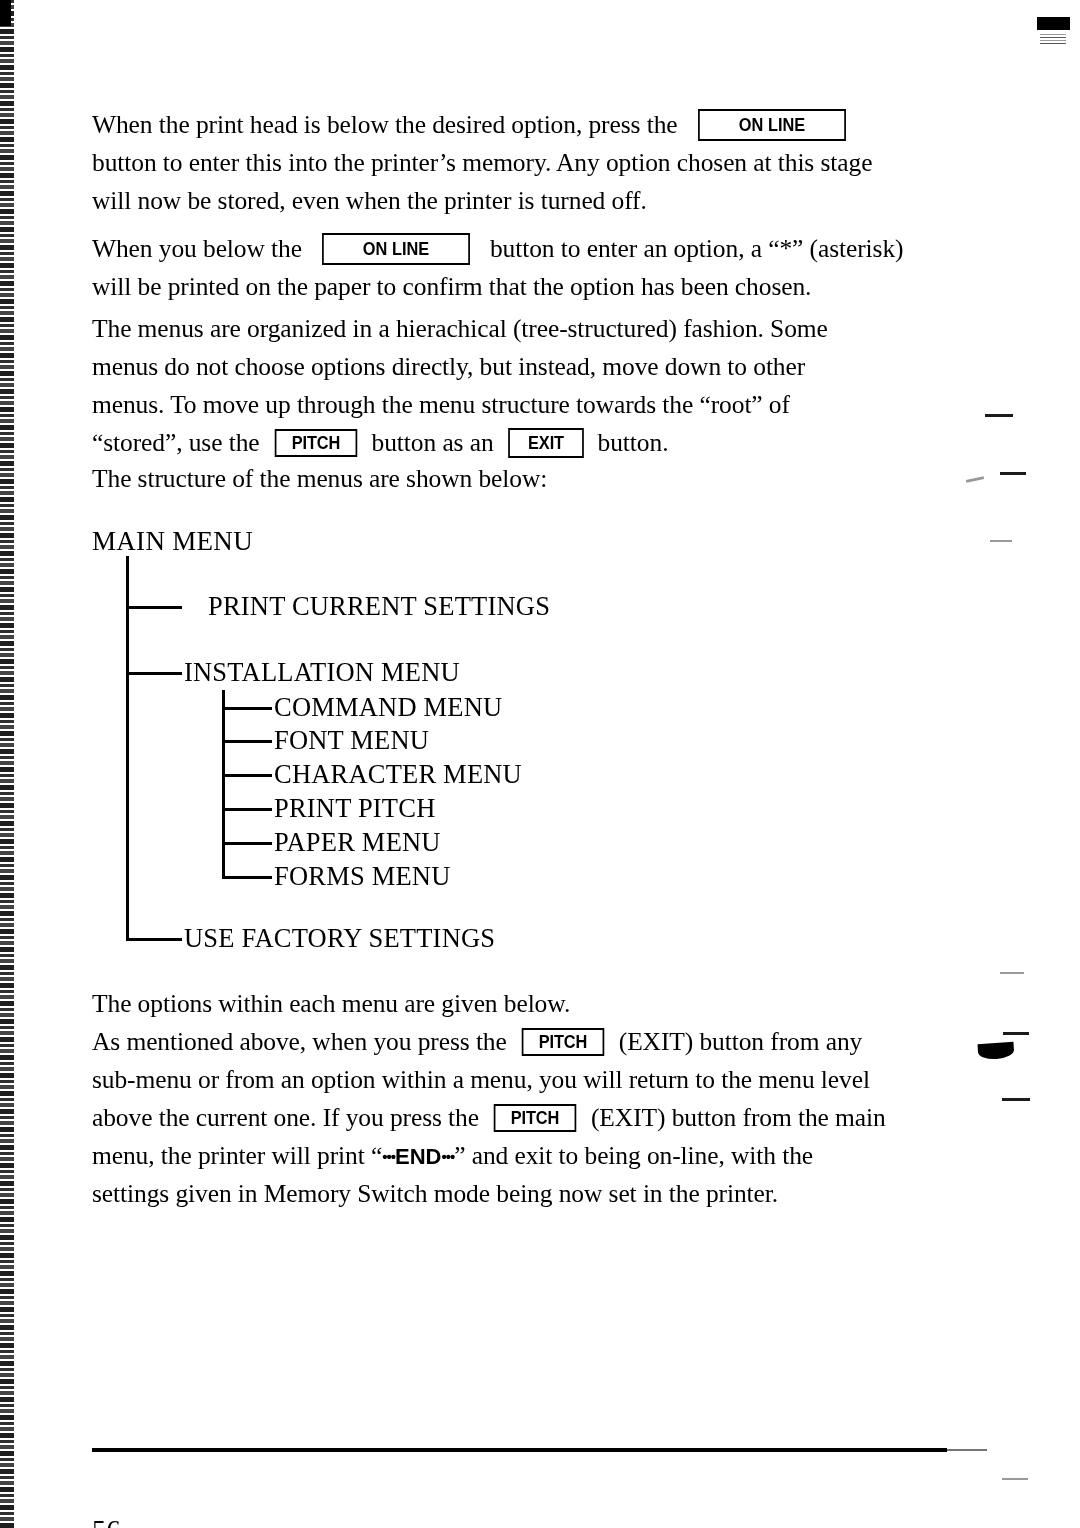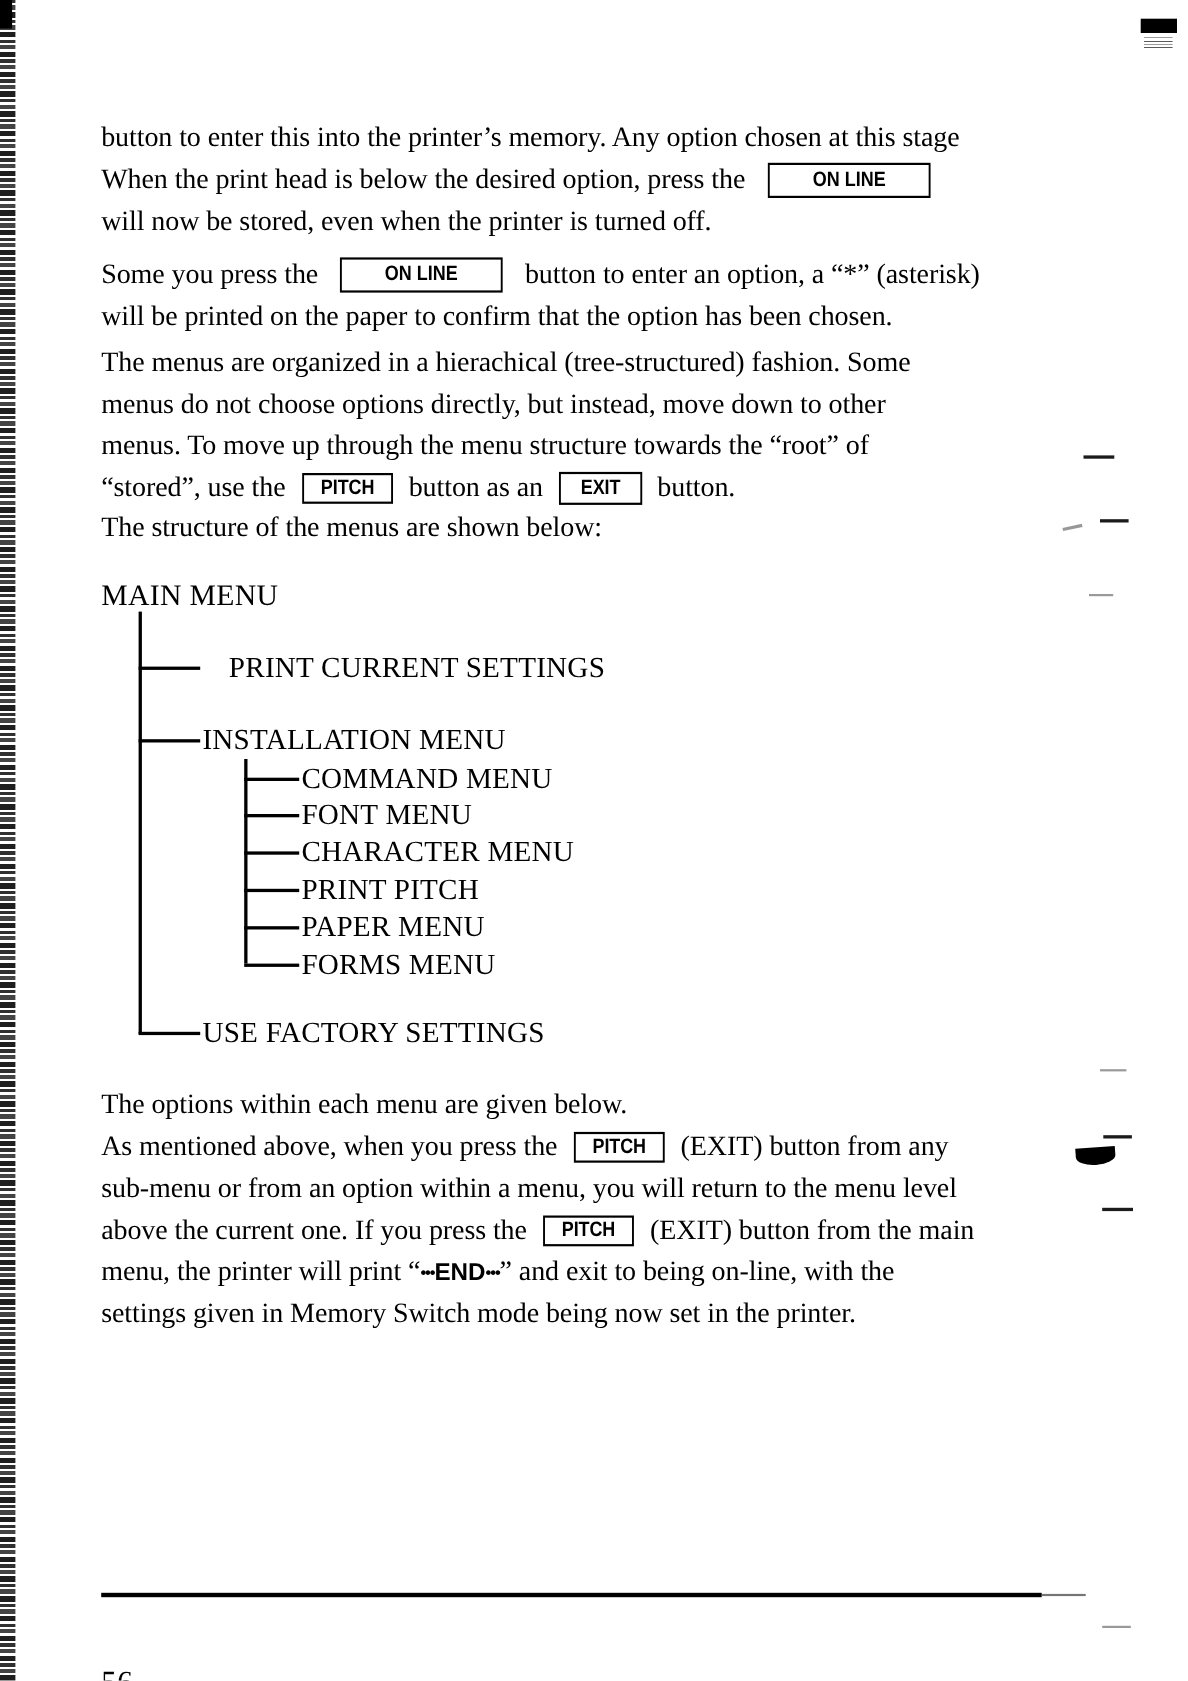--- a/index.html
+++ b/index.html
@@ -190,27 +190,27 @@
   <div class="dash dash-faint" style="left:966px; top:478px; width:18px; transform:rotate(-12deg);"></div>
   <div class="dash" style="left:1000px; top:472px; width:26px;"></div>
   <div class="dash-tick" style="left:990px; top:540px; width:22px;"></div>
   <div class="dash-tick" style="left:1000px; top:972px; width:24px;"></div>
   <div class="dash" style="left:1003px; top:1032px; width:26px;"></div>
   <div class="blob-curve"></div>
   <div class="dash" style="left:1002px; top:1098px; width:28px;"></div>
   <div class="dash-tick" style="left:1002px; top:1478px; width:26px;"></div>
 
   <div class="para" style="left:92px; top:106px;">
+    <span class="line"><span>When the print head is below the desired option, press the</span><span class="key key-online" style="margin-left: 8px;">ON LINE</span></span>
     <span class="line">button to enter this into the printer’s memory. Any option chosen at this stage</span>
-    <span class="line"><span>When the print head is below the desired option, press the</span><span class="key key-online" style="margin-left: 8px;">ON LINE</span></span>
     <span class="line">will now be stored, even when the printer is turned off.</span>
   </div>
 
   <div class="para" style="left:92px; top:230px;">
-    <span class="line"><span>Some you press the</span><span class="key key-online" style="margin-left: 8px; margin-right: 8px;">ON LINE</span><span>button to enter an option, a “*” (asterisk)</span></span>
+    <span class="line"><span>When you below the</span><span class="key key-online" style="margin-left: 8px; margin-right: 8px;">ON LINE</span><span>button to enter an option, a “*” (asterisk)</span></span>
     <span class="line">will be printed on the paper to confirm that the option has been chosen.</span>
   </div>
 
   <div class="para" style="left:92px; top:310px;">
     <span class="line">The menus are organized in a hierachical (tree-structured) fashion. Some</span>
     <span class="line">menus do not choose options directly, but instead, move down to other</span>
     <span class="line">menus. To move up through the menu structure towards the “root” of</span>
     <span class="line"><span>“stored”, use the</span><span class="key key-pitch" style="margin-left: 8px; margin-right: 8px;">PITCH</span><span>button as an</span><span class="key key-exit" style="margin-left: 8px; margin-right: 8px;">EXIT</span><span>button.</span></span>
   </div>
 

